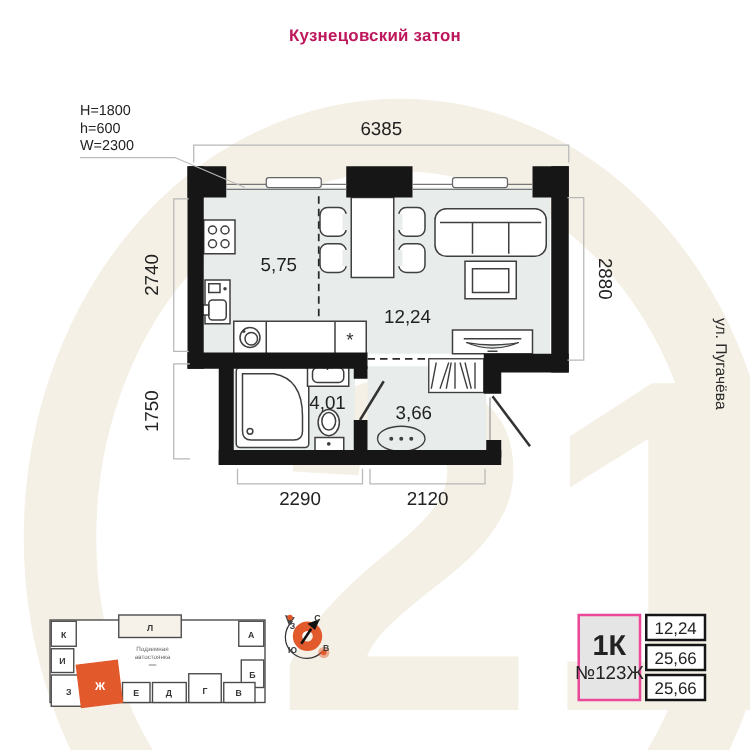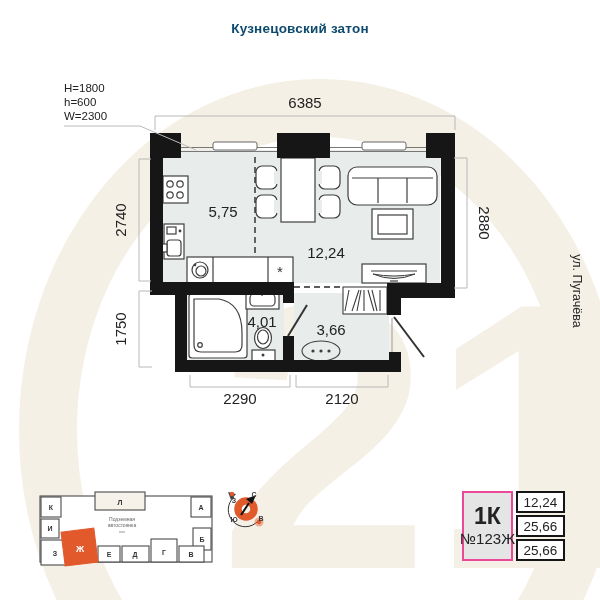--- a/index.html
+++ b/index.html
@@ -1,20 +1,20 @@
 <!DOCTYPE html>
 <html><head>
 <meta charset="utf-8">
 <style>
   html,body{margin:0;padding:0;background:#fff;}
   .canvas{position:relative;width:600px;height:600px;background:#fff;overflow:hidden;
           font-family:"Liberation Sans",sans-serif;}
   .layer{position:absolute;left:0;top:0;}
   .title{position:absolute;top:21px;left:0;width:100%;text-align:center;
-         font-size:13.5px;font-weight:600;color:#0c4a6e;letter-spacing:.2px;}
+         font-size:13.5px;font-weight:600;color:#be185d;letter-spacing:.2px;}
   svg{font-family:"Liberation Sans",sans-serif;}
   .info-table{position:absolute;left:462px;top:491px;display:flex;gap:3px;}
   .info-left{box-sizing:border-box;width:51px;height:70px;border:2px solid #ec4899;
              background:#e5e5e5;display:flex;flex-direction:column;align-items:center;
              justify-content:center;}
   .info-type{font-size:23px;font-weight:600;color:#222;line-height:1;}
   .info-num{font-size:15px;color:#222;margin-top:2px;}
   .info-right{display:flex;flex-direction:column;gap:2px;}
   .info-cell{box-sizing:border-box;width:49px;height:22px;border:2px solid #151515;
              background:#fff;display:flex;align-items:center;justify-content:center;

